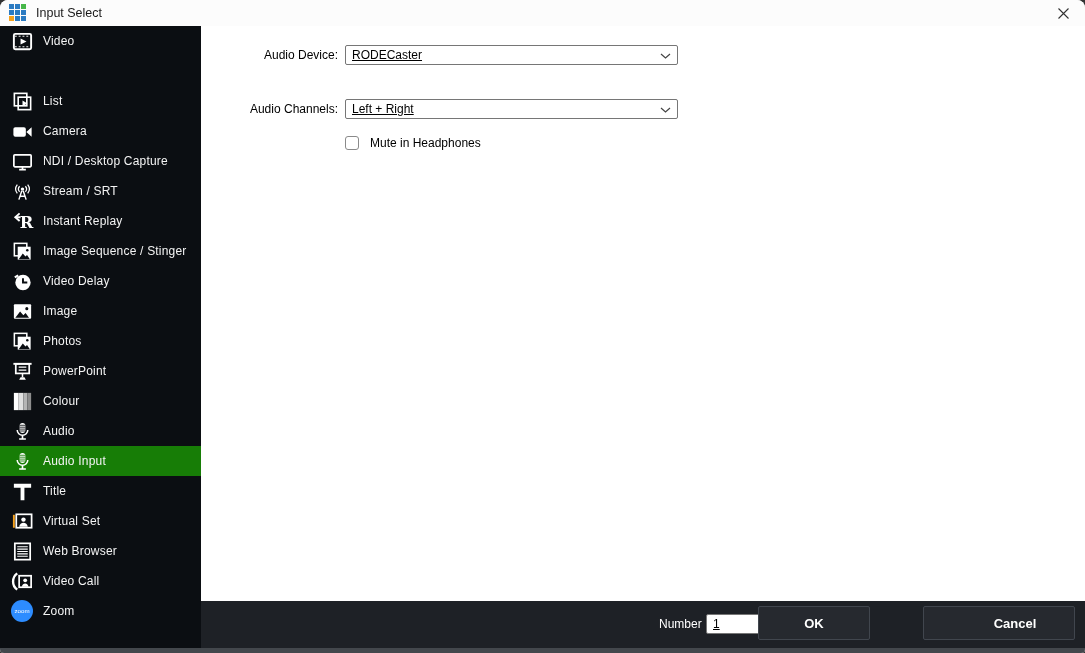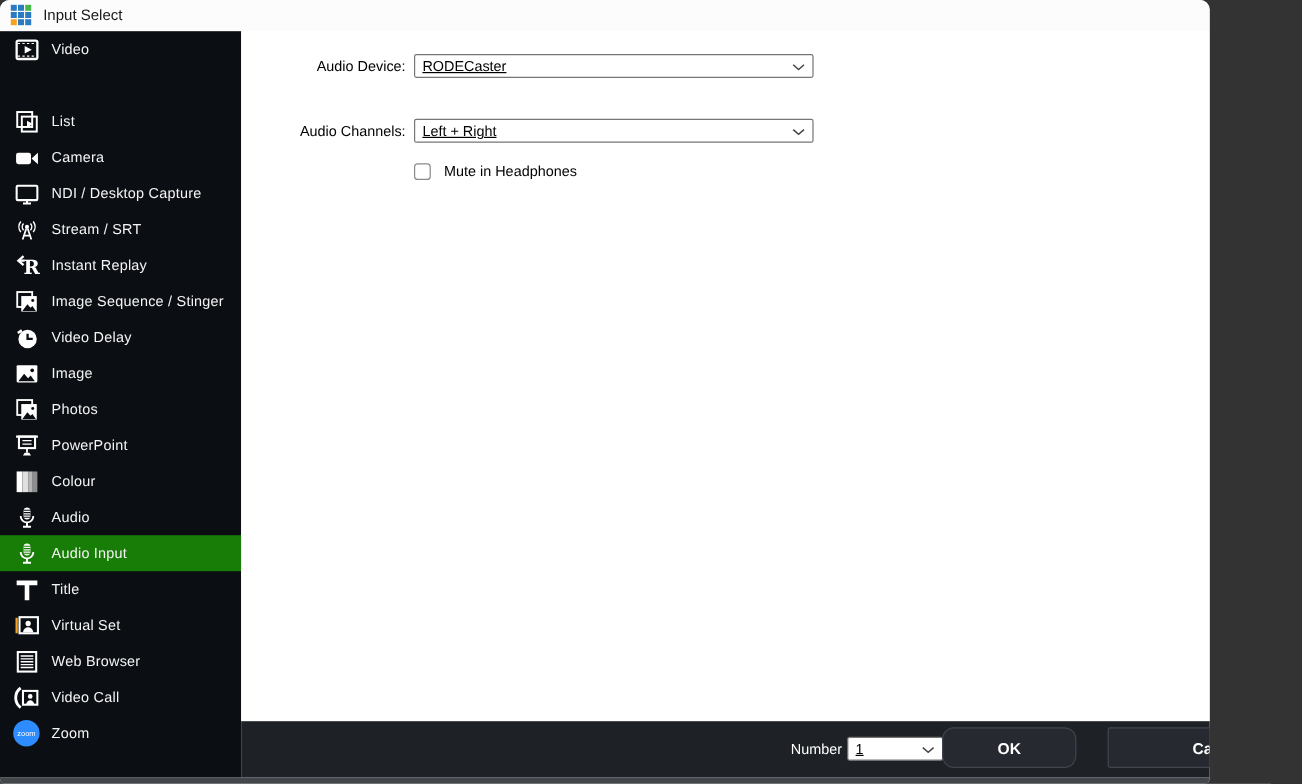--- a/index.html
+++ b/index.html
@@ -1,18 +1,18 @@
 <!DOCTYPE html>
 <html><head>
 <meta charset="utf-8">
 <style>
   html,body{margin:0;padding:0;background:#333;}
   *{box-sizing:border-box;}
   #window{
-    position:relative;width:1008px;height:653px;overflow:hidden;
+    position:relative;width:1085px;height:653px;overflow:hidden;
     border-radius:8px 8px 4px 4px;background:#ffffff;
     font-family:"Liberation Sans", sans-serif;
   }
   
   .titlebar{position:absolute;left:0;top:0;width:1085px;height:26px;background:#fcfcfc;}
   .app-logo{position:absolute;left:9px;top:4px;width:17px;height:17px;
     display:grid;grid-template-columns:repeat(3,5px);grid-template-rows:repeat(3,5px);gap:1px;}
   .app-logo span{display:block;width:5px;height:5px;}
   .title-text{position:absolute;left:36px;top:0;height:26px;line-height:26px;
     font-size:12.5px;color:#191919;}
@@ -321,18 +321,18 @@
   <div class="footer"></div>
   <div class="num-label">Number</div>
   <div class="combo" style="left:706px;top:614px;width:80px;">
     <span>1</span>
     <span class="chev">
       <svg width="11" height="6" viewBox="0 0 11 6">
           <path d="M1 1l4.5 4L10 1" fill="none" stroke="#454545" stroke-width="1.2"></path>
         </svg>
     </span>
   </div>
-  <div class="btn" style="left:785px;width:112px;border-radius:10px;">OK</div>
+  <div class="btn" style="left:758px;width:112px;">OK</div>
   <div class="btn" style="left:923px;width:152px;padding-left:32px;">Cancel</div>
 
   <div class="bottomstrip"></div>
 
 </div>
 
 </body></html>

